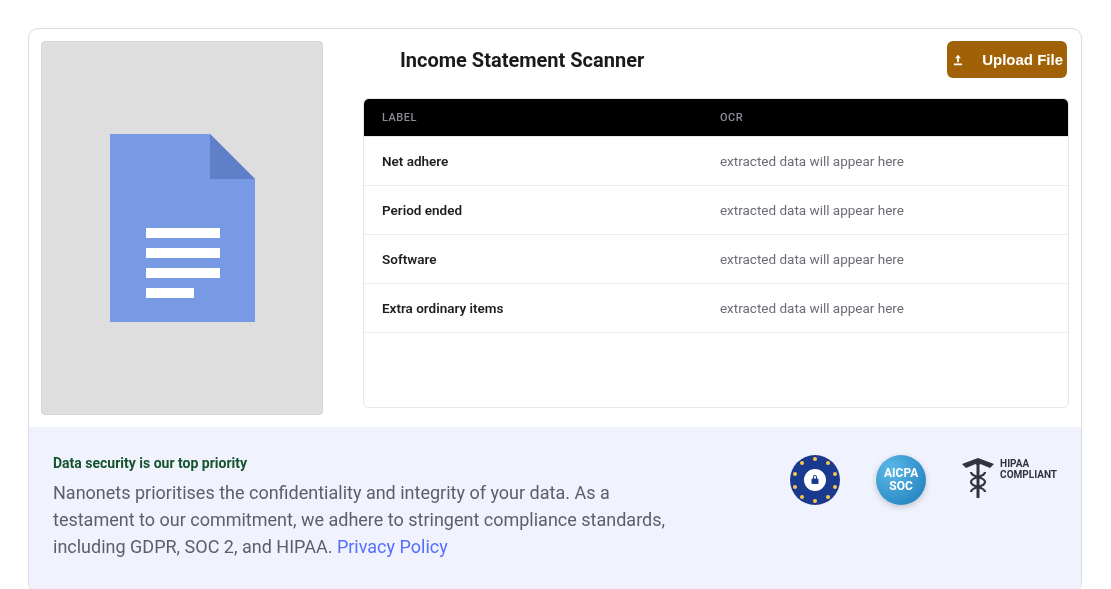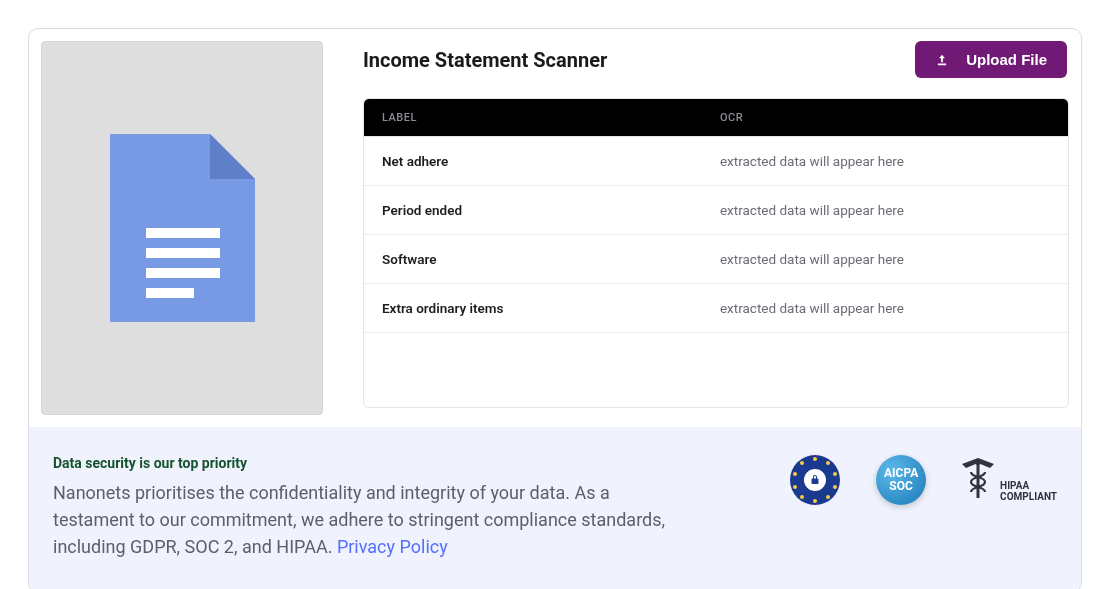--- a/index.html
+++ b/index.html
@@ -45,27 +45,28 @@
       display: flex;
       justify-content: space-between;
       align-items: center;
       margin-bottom: 20px;
       padding-right: 2px;
     }
     .page-title {
       font-size: 20px;
       font-weight: 700;
       color: #1a1a1a;
+      margin-left: 37px;
     }
     .upload-btn {
-      background: #701a75;
+      background: #a16207;
       color: #fff;
       border: none;
       border-radius: 6px;
-      padding: 10px 20px;
+      padding: 10px 4px;
       font-size: 15px;
       font-weight: 700;
       cursor: pointer;
       display: flex;
       align-items: center;
       gap: 17px;
     }
     .upload-btn svg { width: 14px; height: 14px; fill: #fff; }
     .table-wrapper {
       border: 1px solid #e4e6eb;
@@ -140,21 +141,21 @@
     
     .soc-badge {
       width: 50px; height: 50px; border-radius: 50%;
       background: radial-gradient(circle at 30% 30%, #5bb8e8, #1a7ab8);
       display: flex; flex-direction: column; align-items: center; justify-content: center;
       color: #fff; font-size: 12px; font-weight: 700; line-height: 1.1;
       box-shadow: 0 2px 6px rgba(0,0,0,0.2);
     }
     
     .hipaa-badge {
-      display: flex; align-items: flex-end; gap: 6px;
+      display: flex; align-items: flex-start; gap: 6px;
     }
     .hipaa-text {
       font-size: 10px; font-weight: 700; color: #2f3440; line-height: 1.1;
       text-align: left;
     }
   </style>
 </head>
 <body>
 
 <div class="card">

